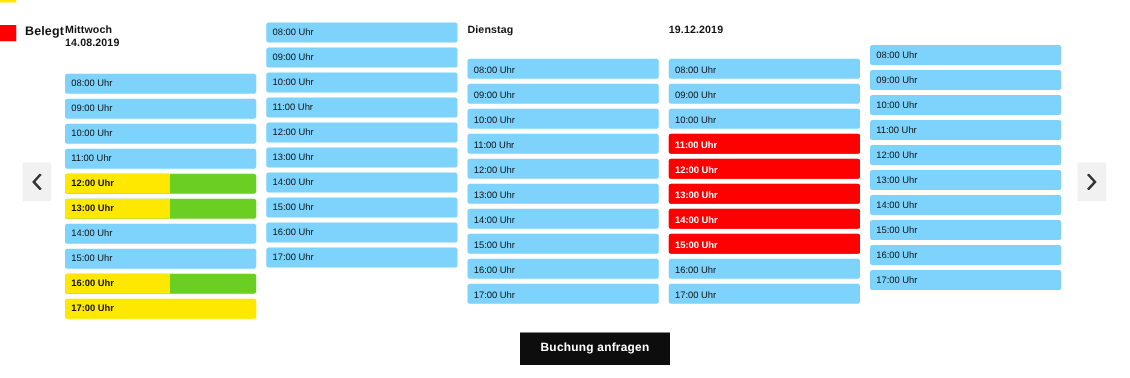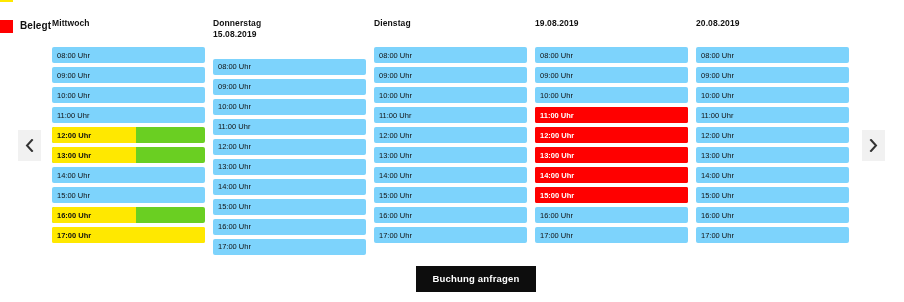--- a/index.html
+++ b/index.html
@@ -199,20 +199,21 @@
       <svg width="9" height="13" viewBox="0 0 9 13">
         <polyline points="2,1 7,6.5 2,12" fill="none" stroke="#333333" stroke-width="2" stroke-linecap="square"></polyline>
       </svg>
     </span>
   </div>
 
   <div class="columns">
       <div class="day-column">
         <div class="day-head">
           <span class="dow">Mittwoch</span>
+          <span class="date">14.08.2019</span>
         </div>
         <div class="slots">
           <div class="slot state-free">
             <span class="fill" style="width: 0%;"></span>
             <span class="slot-label">08:00 Uhr</span>
           </div>
           <div class="slot state-free">
             <span class="fill" style="width: 0%;"></span>
             <span class="slot-label">09:00 Uhr</span>
           </div>
@@ -244,24 +245,20 @@
             <span class="fill" style="width: 55%;"></span>
             <span class="slot-label">16:00 Uhr</span>
           </div>
           <div class="slot state-reserved-full">
             <span class="fill" style="width: 100%;"></span>
             <span class="slot-label">17:00 Uhr</span>
           </div>
         </div>
       </div>
       <div class="day-column">
-        <div class="day-head">
-          <span class="dow">Donnerstag</span>
-          <span class="date">15.08.2019</span>
-        </div>
         <div class="slots">
           <div class="slot state-free">
             <span class="fill" style="width: 0%;"></span>
             <span class="slot-label">08:00 Uhr</span>
           </div>
           <div class="slot state-free">
             <span class="fill" style="width: 0%;"></span>
             <span class="slot-label">09:00 Uhr</span>
           </div>
           <div class="slot state-free">
@@ -340,21 +337,21 @@
             <span class="slot-label">16:00 Uhr</span>
           </div>
           <div class="slot state-free">
             <span class="fill" style="width: 0%;"></span>
             <span class="slot-label">17:00 Uhr</span>
           </div>
         </div>
       </div>
       <div class="day-column">
         <div class="day-head">
-          <span class="date">19.08.2019</span>
+          <span class="date">19.12.2019</span>
         </div>
         <div class="slots">
           <div class="slot state-free">
             <span class="fill" style="width: 0%;"></span>
             <span class="slot-label">08:00 Uhr</span>
           </div>
           <div class="slot state-free">
             <span class="fill" style="width: 0%;"></span>
             <span class="slot-label">09:00 Uhr</span>
           </div>
@@ -387,21 +384,20 @@
             <span class="slot-label">16:00 Uhr</span>
           </div>
           <div class="slot state-free">
             <span class="fill" style="width: 0%;"></span>
             <span class="slot-label">17:00 Uhr</span>
           </div>
         </div>
       </div>
       <div class="day-column">
         <div class="day-head">
-          <span class="date">20.08.2019</span>
         </div>
         <div class="slots">
           <div class="slot state-free">
             <span class="fill" style="width: 0%;"></span>
             <span class="slot-label">08:00 Uhr</span>
           </div>
           <div class="slot state-free">
             <span class="fill" style="width: 0%;"></span>
             <span class="slot-label">09:00 Uhr</span>
           </div>

